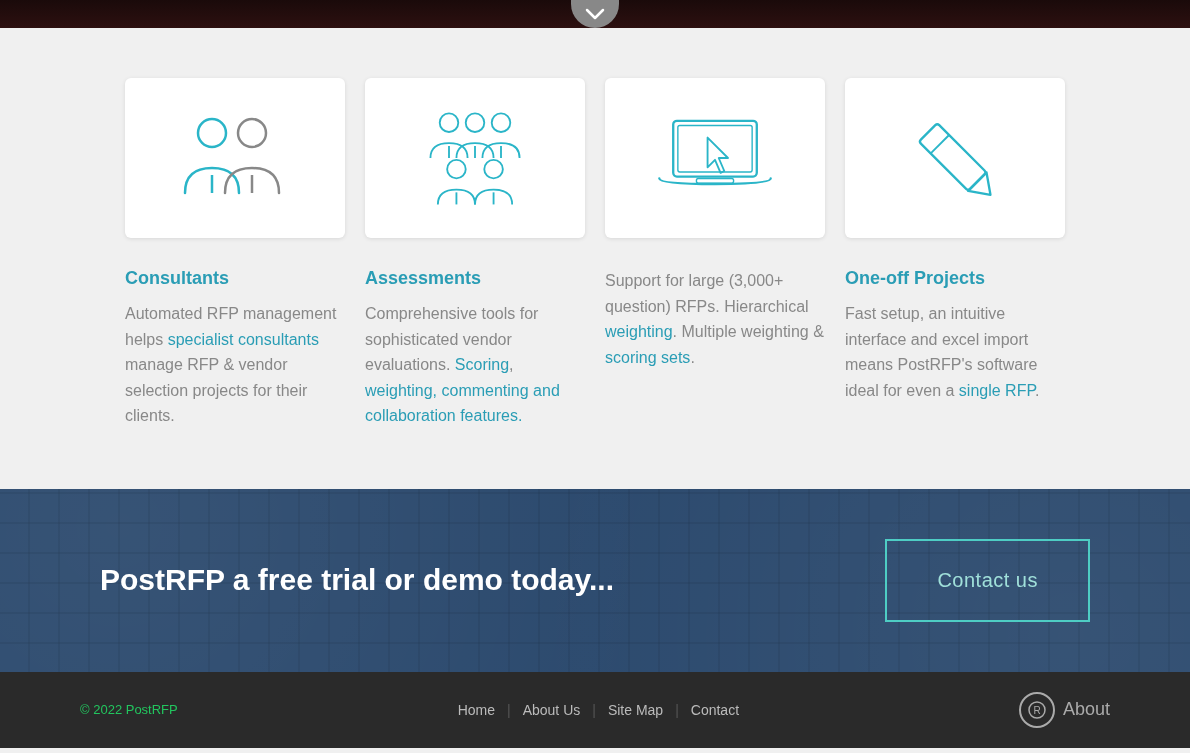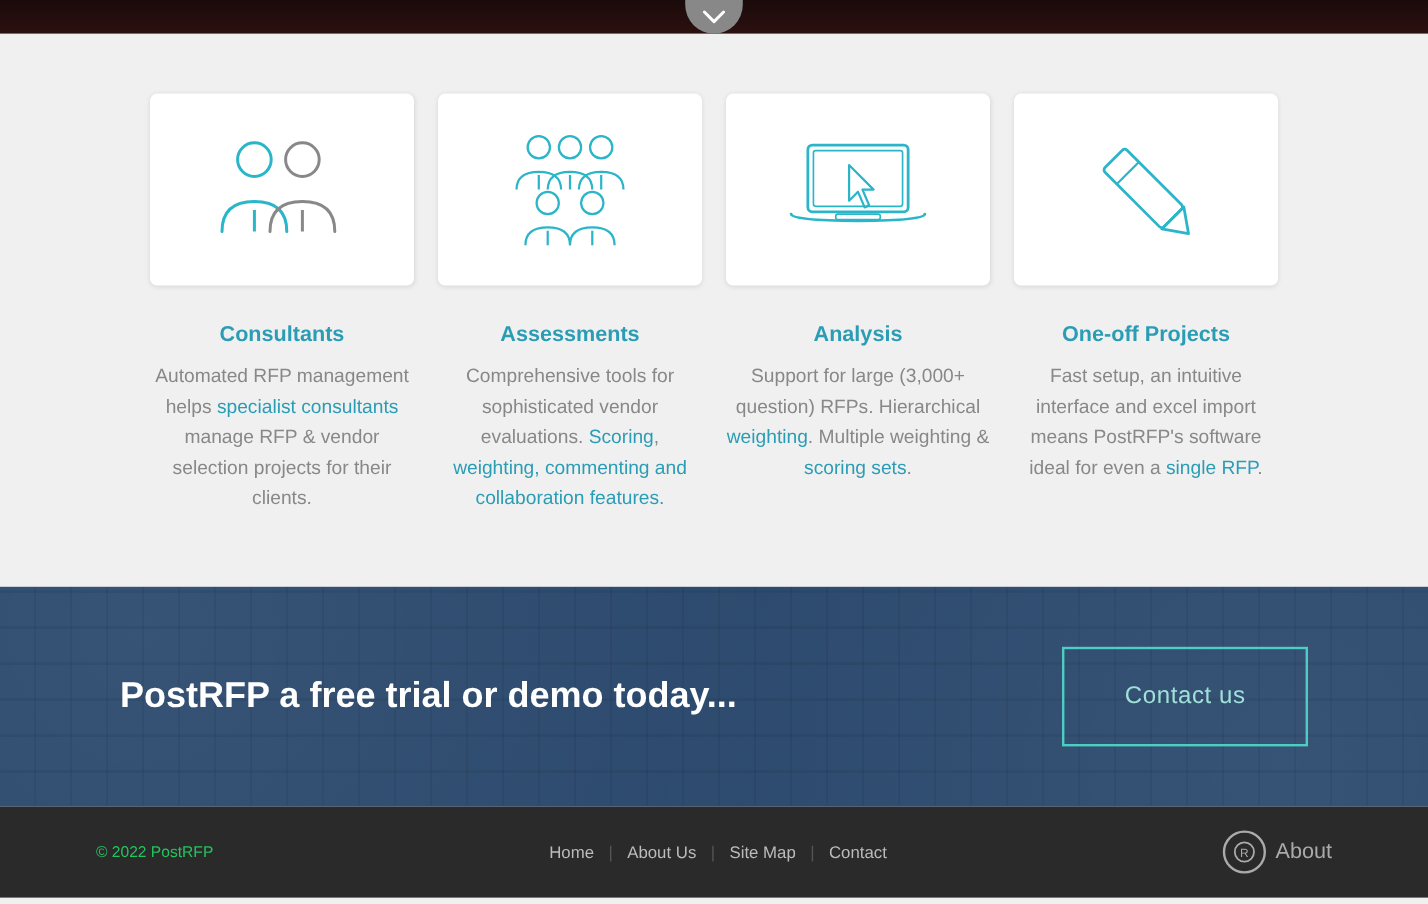--- a/index.html
+++ b/index.html
@@ -69,21 +69,21 @@
 
     
     .features-row {
       display: flex;
       gap: 20px;
       justify-content: center;
     }
     .feature-item {
       width: 220px;
       flex-shrink: 0;
-      text-align: center;
+      text-align: left;
     }
     .feature-title {
       font-size: 18px;
       font-weight: 600;
       color: #2a9db5;
       margin-bottom: 12px;
     }
     .feature-desc {
       font-size: 16px;
       color: #888;
@@ -287,21 +287,20 @@
         Automated RFP management helps <a href="#">specialist consultants</a> manage RFP &amp; vendor selection projects for their clients.
       </div>
     </div>
     <div class="feature-item">
       <div class="feature-title">Assessments</div>
       <div class="feature-desc">
         Comprehensive tools for sophisticated vendor evaluations. <a href="#">Scoring</a>, <a href="#">weighting, commenting and collaboration features.</a>
       </div>
     </div>
     <div class="feature-item">
-      <div class="feature-title">Analysis</div>
       <div class="feature-desc">
         Support for large (3,000+ question) RFPs. Hierarchical <a href="#">weighting</a>. Multiple weighting &amp; <a href="#">scoring sets</a>.
       </div>
     </div>
     <div class="feature-item">
       <div class="feature-title">One-off Projects</div>
       <div class="feature-desc">
         Fast setup, an intuitive interface and excel import means PostRFP's software ideal for even a <a href="#">single RFP</a>.
       </div>
     </div>

